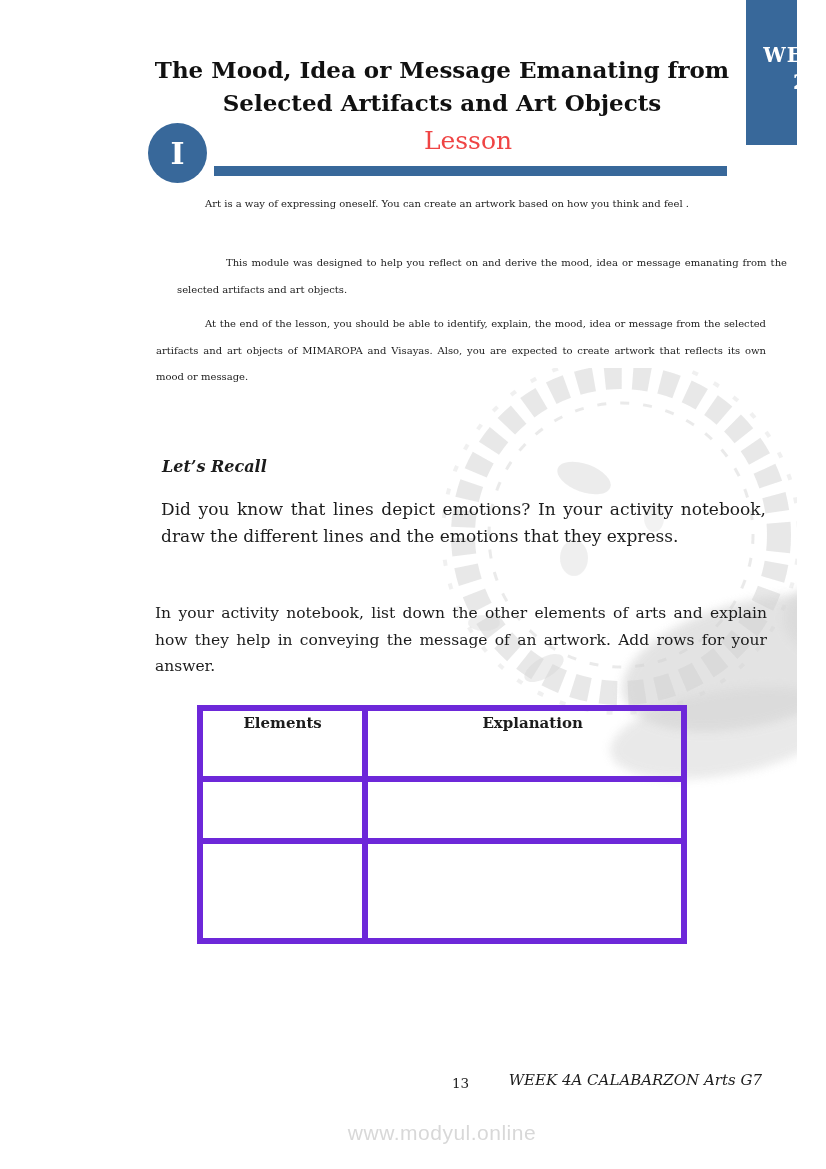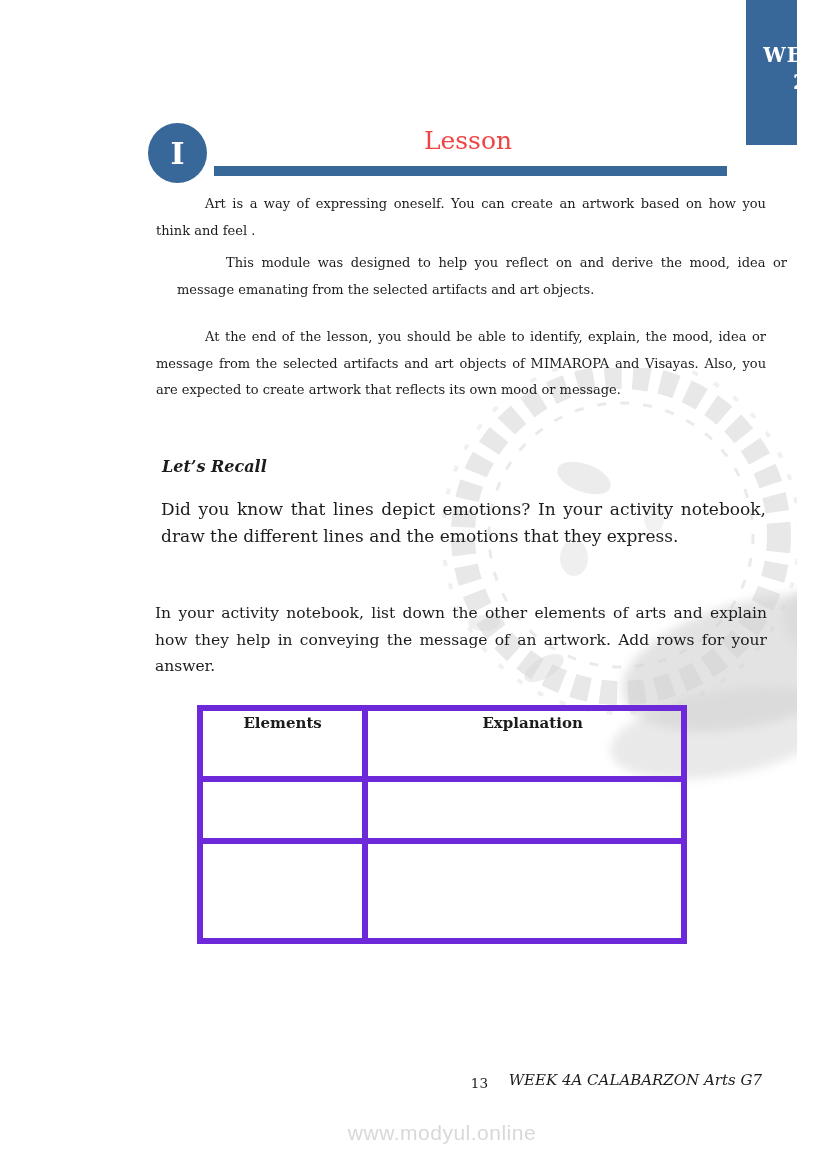--- a/index.html
+++ b/index.html
@@ -76,29 +76,29 @@
     left: 185px; top: 166px;
     width: 513px; height: 10px;
     background: #38689a;
     z-index: 1;
   }
   
   .para {
     position: absolute;
     left: 127px;
     width: 610px;
-    font-size: 13px;
+    font-size: 10px;
     line-height: 26.7px;
     text-align: justify;
     text-indent: 49px;
     z-index: 1;
   }
   .para-1 { top: 191px; }
   .para-2 { top: 250px; margin-left: 21px; }
-  .para-3 { top: 324px; }
+  .para-3 { top: 311px; }
   .recall-heading {
     position: absolute;
     left: 133px; top: 457px;
     font-size: 16px;
     font-weight: bold;
     font-style: italic;
     z-index: 1;
   }
   .recall-body {
     position: absolute;
@@ -138,21 +138,21 @@
   .col-elements { width: 167px; }
   .col-explanation { width: 323px; padding-left: 16px; }
   .row-header { height: 71px; }
   .row-blank-1 { height: 62px; }
   .row-blank-2 { height: 100px; }
   
   .page-number {
     position: absolute;
     left: 404px; top: 1075px;
     width: 55px;
-    text-align: right;
+    text-align: center;
     font-size: 13.5px;
     z-index: 1;
   }
   .module-label {
     position: absolute;
     left: 433px; top: 1071px;
     width: 300px;
     text-align: right;
     font-style: italic;
     font-size: 15px;
@@ -198,20 +198,22 @@
       </g>
     </svg>
   </div>
 
   <div class="week-badge">
     <div>WEEK</div>
     <div>2</div>
   </div>
 
   <div class="title">
+    <div>The Mood, Idea or Message Emanating from</div>
+    <div>Selected Artifacts and Art Objects</div>
   </div>
 
   <div class="lesson-marker">
     <span>I</span>
   </div>
   <div class="lesson-label">Lesson</div>
   <div class="lesson-rule"></div>
 
   <p class="para para-1">Art is a way of expressing oneself. You can create an artwork based on how you think and feel .</p>
   <p class="para para-2">This module was designed to help you reflect on and derive the mood, idea or message emanating from the selected artifacts and art objects.</p>

